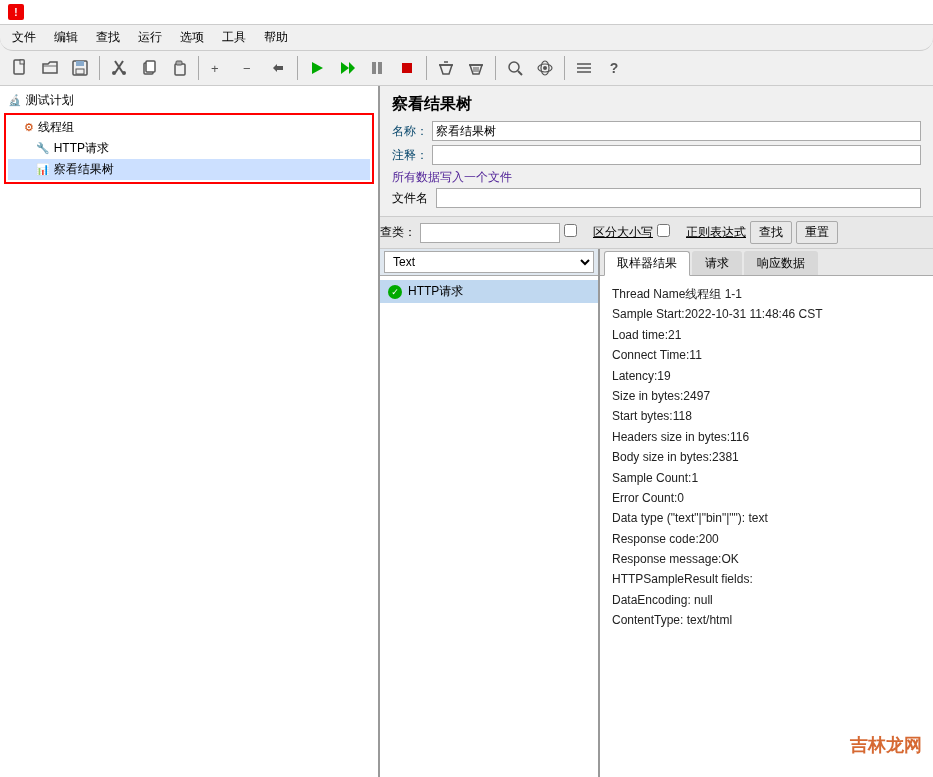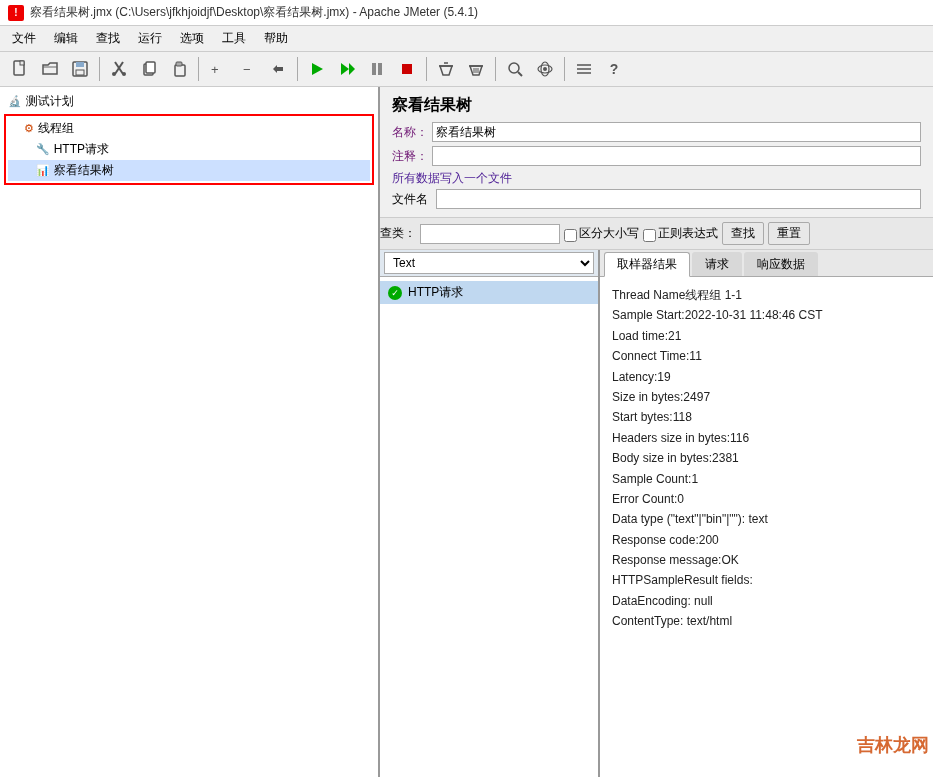--- a/index.html
+++ b/index.html
@@ -38,20 +38,21 @@
     }
 
     
     .menu-bar {
       background: #f0f0f0;
       border-bottom: 1px solid #ccc;
       padding: 2px 4px;
       display: flex;
       align-items: center;
       gap: 2px;
+      border-radius: 13px;
     }
     .menu-item {
       padding: 2px 8px;
       cursor: pointer;
       font-size: 12px;
       border-radius: 2px;
     }
 
     
     .toolbar {
@@ -136,21 +137,21 @@
     }
     .form-row {
       display: flex;
       align-items: center;
       margin-bottom: 4px;
       font-size: 12px;
     }
     .form-label {
       width: 36px;
       margin-right: 4px;
-      color: #701a75;
+      color: #0c4a6e;
     }
     .form-input {
       flex: 1;
       height: 20px;
       border: 1px solid #aaa;
       background: #fff;
       padding: 0 3px;
       font-size: 12px;
     }
     .form-section-label {
@@ -188,23 +189,24 @@
     .search-input {
       width: 140px;
       height: 20px;
       border: 1px solid #aaa;
       padding: 0 3px;
       font-size: 12px;
       background: #fff;
     }
     .checkbox-label {
       display: flex;
-      align-items: flex-end;
-      gap: 2px;
-      font-size: 12px;
+      align-items: flex-start;
+      gap: 16px;
+      font-size: 12px;
+      text-decoration: underline;
     }
     .search-btn {
       padding: 2px 8px;
       border: 1px solid #aaa;
       background: #e8e8e8;
       cursor: pointer;
       font-size: 12px;
       border-radius: 2px;
     }
 
@@ -304,34 +306,33 @@
       font-size: 12px;
       line-height: 1.7;
       color: #222;
     }
     .result-line { display: block; }
 
     
     .watermark {
       position: absolute;
       bottom: 20px;
-      right: 4px;
+      right: 11px;
       color: #cc4400;
       font-size: 18px;
       font-weight: bold;
       opacity: 0.8;
       pointer-events: none;
     }
   </style>
 </head>
 <body>
 
 <div class="title-bar">
   <span class="title-bar-icon">!</span>
-  <span>察看结果树.jmx (C:\Users\jfkhjoidjf\Desktop\察看结果树.jmx) - Apache JMeter (5.4.1)</span>
 </div>
 
 <div class="menu-bar">
   <span class="menu-item">文件</span>
   <span class="menu-item">编辑</span>
   <span class="menu-item">查找</span>
   <span class="menu-item">运行</span>
   <span class="menu-item">选项</span>
   <span class="menu-item">工具</span>
   <span class="menu-item">帮助</span>

